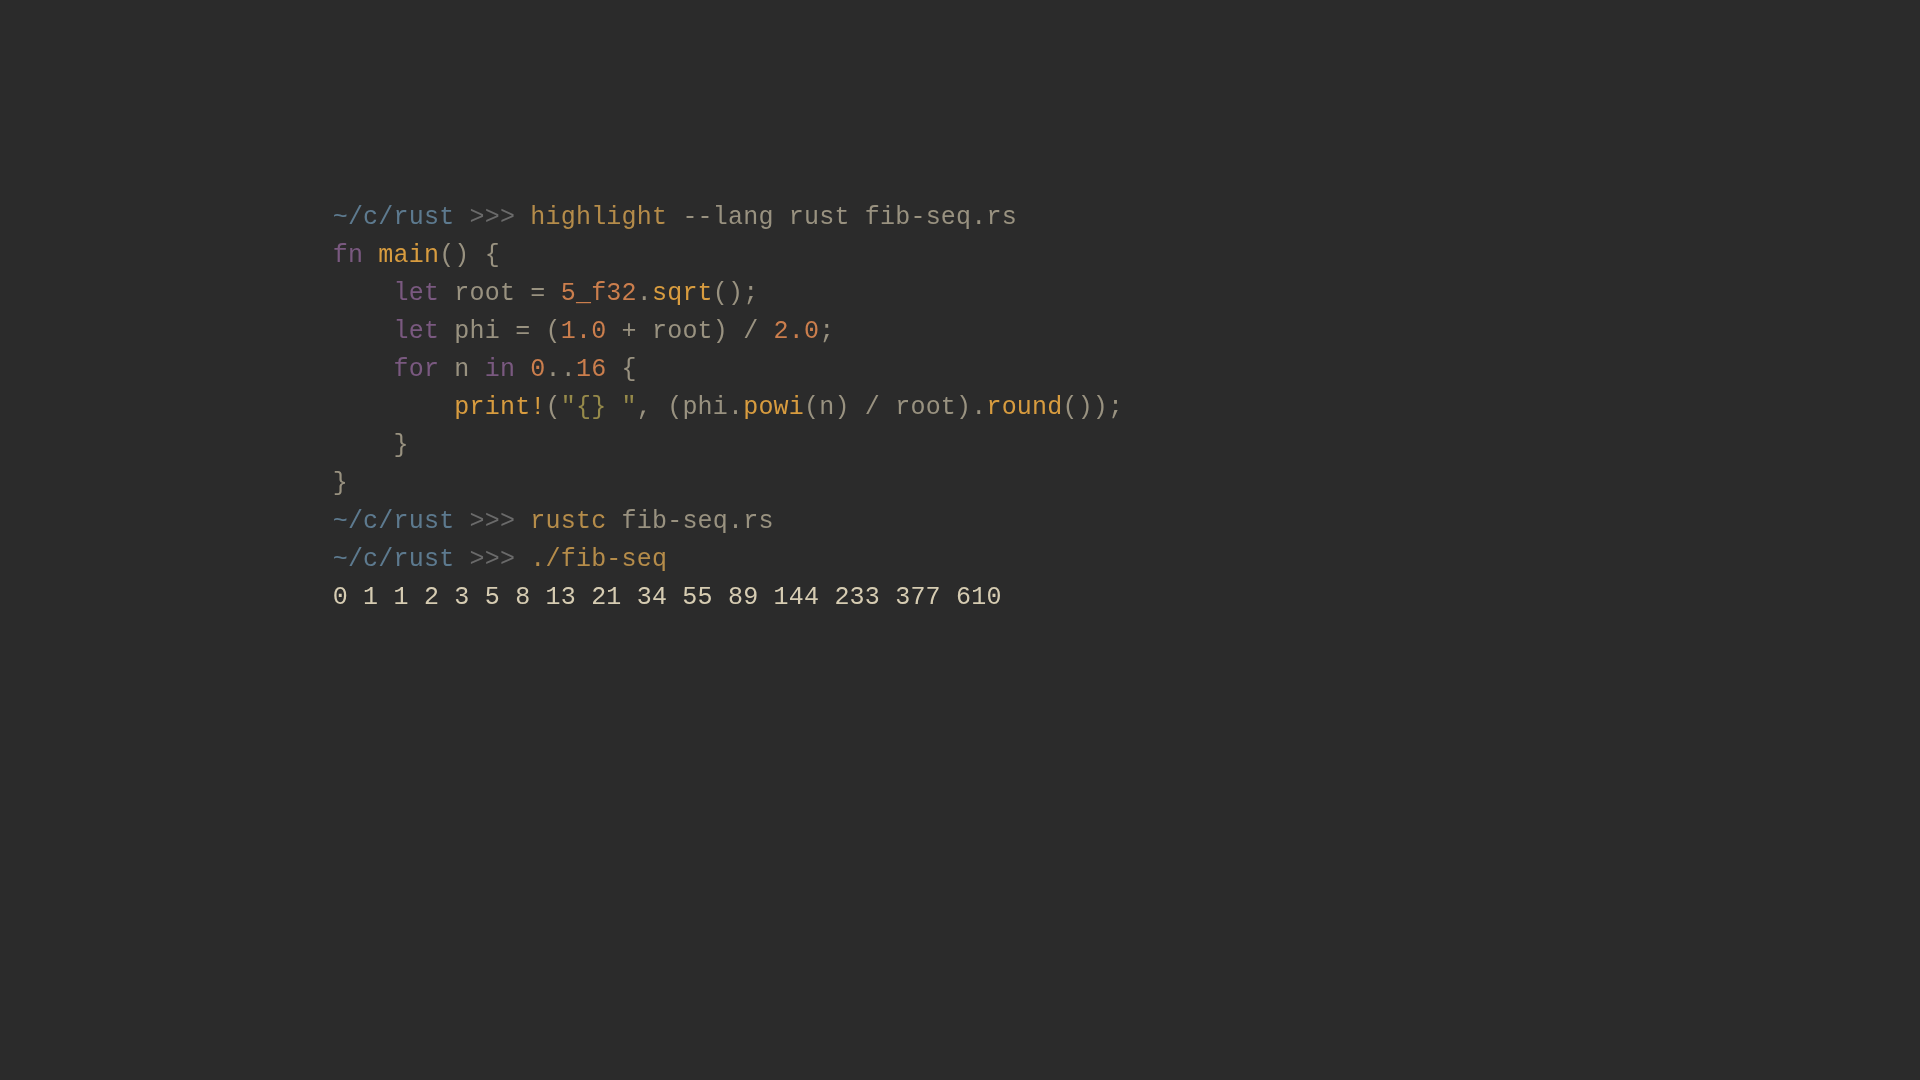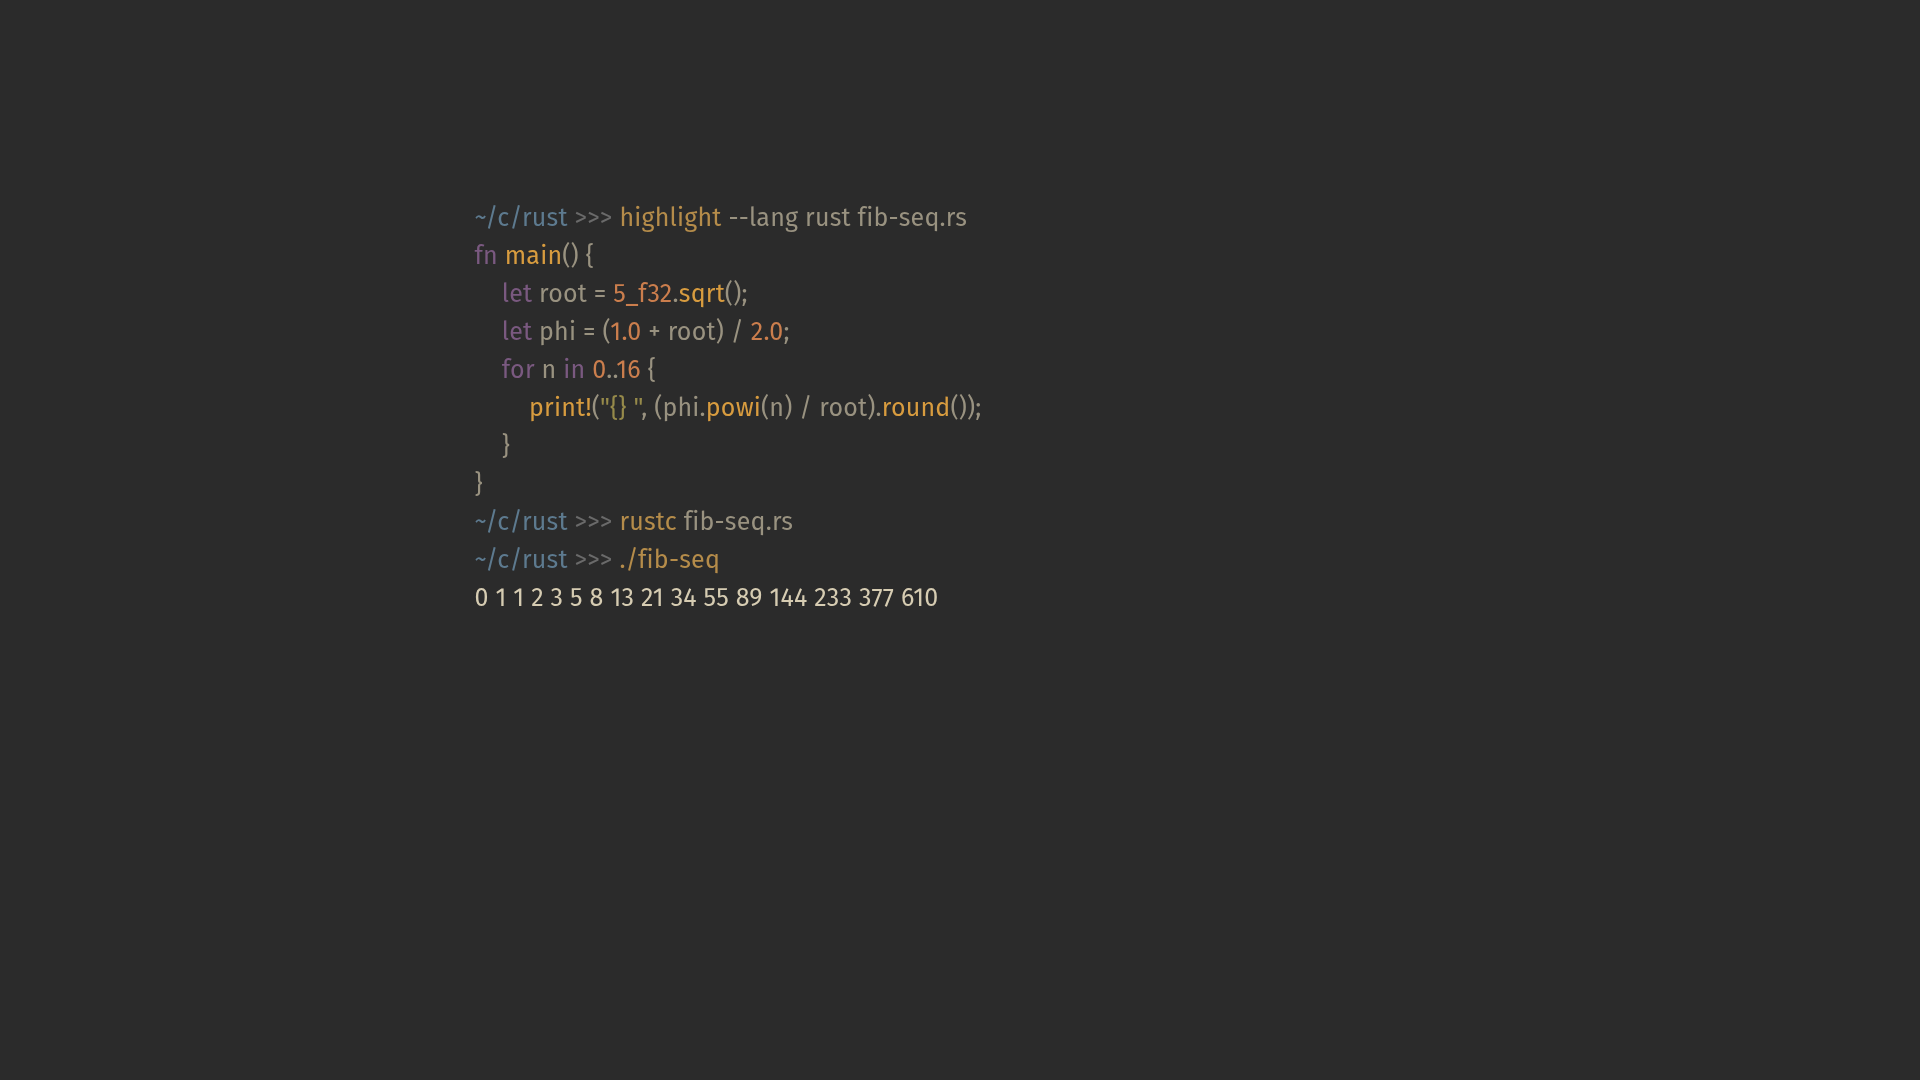--- a/index.html
+++ b/index.html
@@ -10,20 +10,21 @@
       display: flex;
       align-items: center;
       justify-content: center;
       font-family: 'Fira Sans', 'Segoe UI', -apple-system, sans-serif;
     }
     .terminal {
       font-size: 25px;
       line-height: 1.52;
       white-space: pre;
       letter-spacing: 0.2px;
+      font-family: Liberation Mono, monospace;
     }
     .dir { color: #5d7a8f; }
     .prompt { color: #6a6a6a; }
     .cmd { color: #b58c4a; }
     .args { color: #999280; }
     .kw { color: #7a5980; }
     .fn-name { color: #d89c3f; }
     .plain { color: #999280; }
     .num { color: #cb7e4d; }
     .method { color: #d89c3f; }

